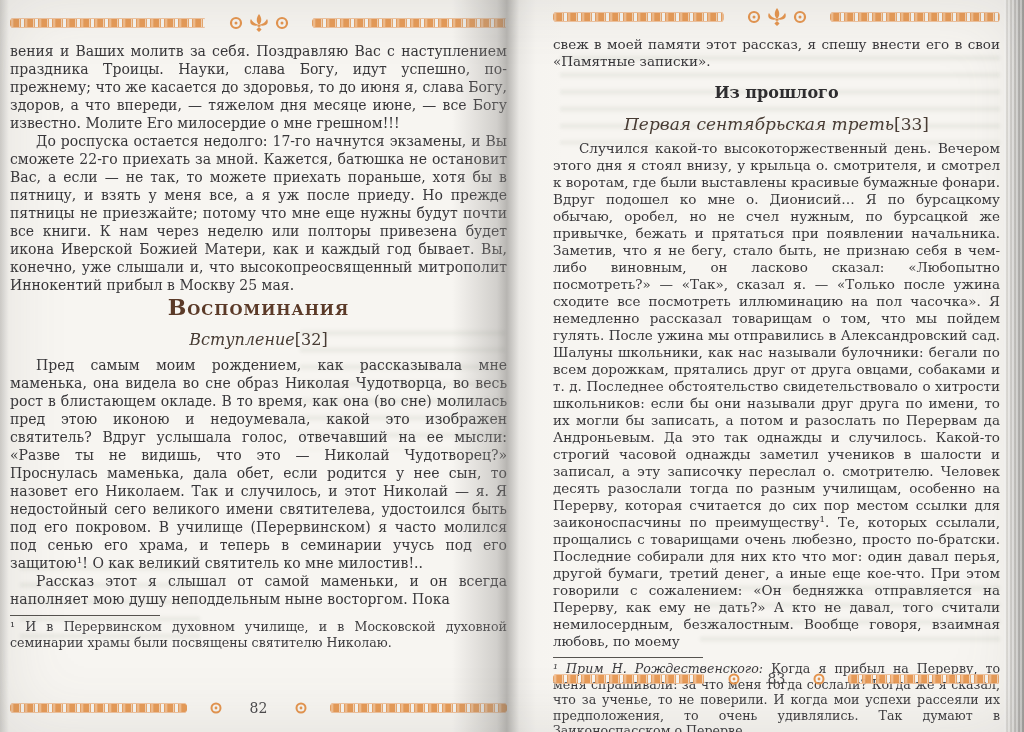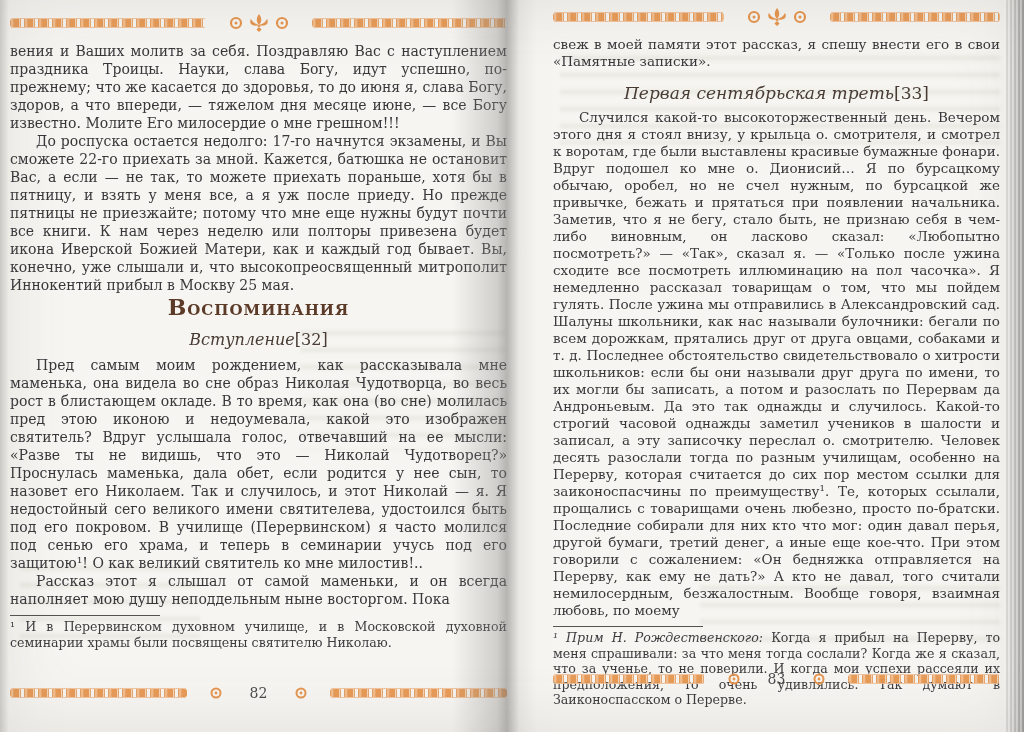--- a/index.html
+++ b/index.html
@@ -69,21 +69,21 @@
   .page-right h2.chapter-title{margin-top:14px;}
   .page-right h3.sub-title{font-size:17px;}
 
   .footnote-rule{width:150px;border-top:1px solid #55534f;margin:7px 0 3px;}
   .footnote{font-size:12.6px;line-height:15.5px;text-indent:20px;color:#3c3b3e;}
   .footnote em{font-style:italic;}
 
   
   .ornament{display:flex;align-items:center;gap:21px;height:18px;}
   .ornament.bottom{position:absolute;left:0;right:0;}
-  .page-left .ornament.bottom{bottom:18px;}
+  .page-left .ornament.bottom{bottom:3px;}
   .page-right .ornament.bottom{bottom:26px;}
   .chain{
     flex:1;height:8px;border-radius:2px;opacity:.95;
     background:repeating-linear-gradient(90deg,
       #e18e47 0px, #f6c89e 2px, #e79750 4px, #e79750 9px,
       #fbe9d6 9px, #e18e47 11px, rgba(0,0,0,0) 11px, rgba(0,0,0,0) 14px);
     box-shadow:0 -2px 0 -1px rgba(240,189,146,.9), 0 2px 0 -1px rgba(240,189,146,.9);
   }
   .page-number{font-size:14px;color:#4c4b4d;padding:0 5px;line-height:1;}
   svg.motif, svg.scroll{display:block;}
@@ -163,20 +163,21 @@
           <rect x="30.6" y="11" width="2.8" height="1.8" stroke="none"></rect>
           <path stroke="none" d="M32 13 l2.6 2.4 L32 18 l-2.6 -2.6 Z"></path>
         </g>
       </svg>
       <div class="chain"></div>
     </div>
 
     <div class="page-text">
       <p class="noindent">свеж в моей памяти этот рассказ, я спешу внести его в свои «Памятные записки».</p>
 
+      <h2 class="chapter-title">Из прошлого</h2>
       <h3 class="sub-title"><em>Первая сентябрьская треть</em><span class="ref">[33]</span></h3>
 
       <p>Случился какой-то высокоторжественный день. Вечером этого дня я стоял внизу, у крыльца о. смотрителя, и смотрел к воротам, где были выставлены красивые бумажные фонари. Вдруг подошел ко мне о. Дионисий… Я по бурсацкому обычаю, оробел, но не счел нужным, по бурсацкой же привычке, бежать и прятаться при появлении начальника. Заметив, что я не бегу, стало быть, не признаю себя в чем-либо виновным, он ласково сказал: «Любопытно посмотреть?» — «Так», сказал я. — «Только после ужина сходите все посмотреть иллюминацию на пол часочка». Я немедленно рассказал товарищам о том, что мы пойдем гулять. После ужина мы отправились в Александровский сад. Шалуны школьники, как нас называли булочники: бегали по всем дорожкам, прятались друг от друга овцами, собаками и т. д. Последнее обстоятельство свидетельствовало о хитрости школьников: если бы они называли друг друга по имени, то их могли бы записать, а потом и разослать по Перервам да Андроньевым. Да это так однажды и случилось. Какой-то строгий часовой однажды заметил учеников в шалости и записал, а эту записочку переслал о. смотрителю. Человек десять разослали тогда по разным училищам, особенно на Перерву, которая считается до сих пор местом ссылки для заиконоспасчины по преимуществу¹. Те, которых ссылали, прощались с товарищами очень любезно, просто по-братски. Последние собирали для них кто что мог: один давал перья, другой бумаги, третий денег, а иные еще кое-что. При этом говорили с сожалением: «Он бедняжка отправляется на Перерву, как ему не дать?» А кто не давал, того считали немилосердным, безжалостным. Вообще говоря, взаимная любовь, по моему</p>
 
       <div class="footnote-rule"></div>
       <p class="footnote noindent"><em>¹ Прим Н. Рождественского:</em><span> Когда я прибыл на Перерву, то меня спрашивали: за что меня тогда сослали? Когда же я сказал, что за ученье, то не поверили. И когда мои успехи рассеяли их предположения, то очень удивлялись. Так думают в Заиконоспасском о Перерве.</span></p>
     </div>
 
     <div class="ornament bottom">
       <div class="chain"></div>

